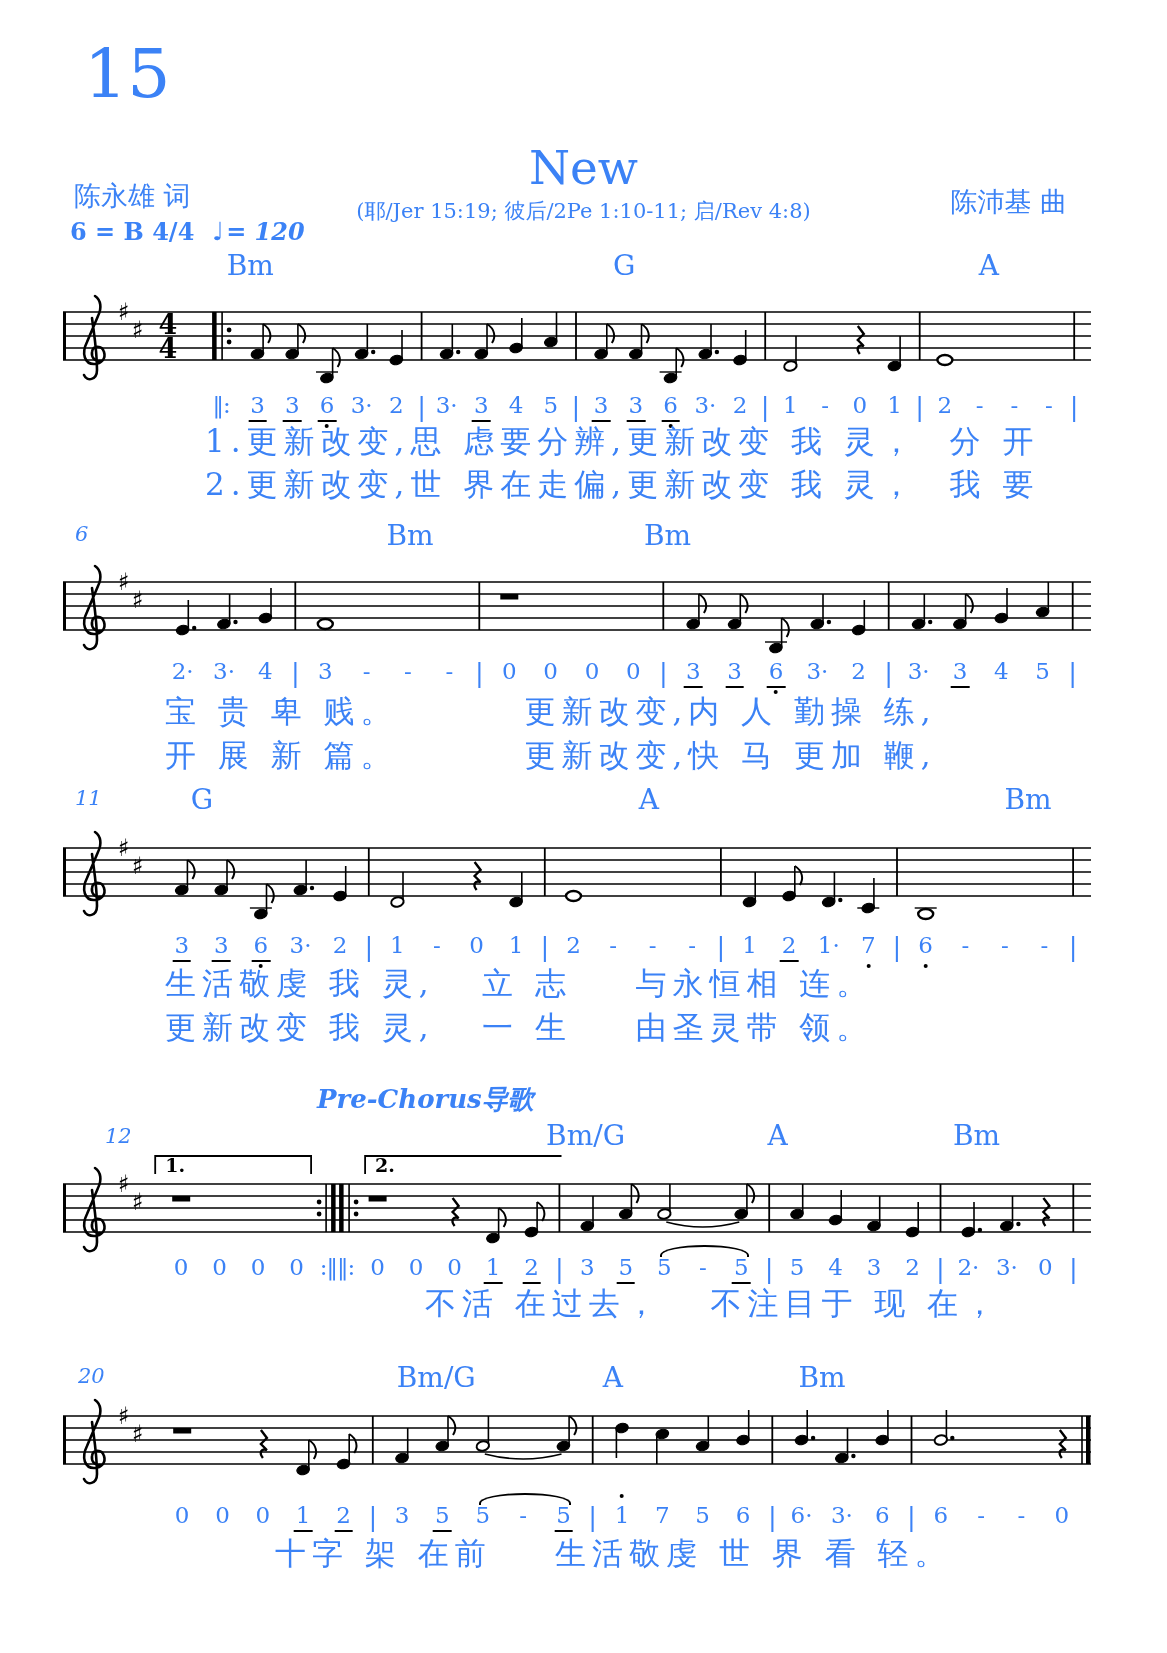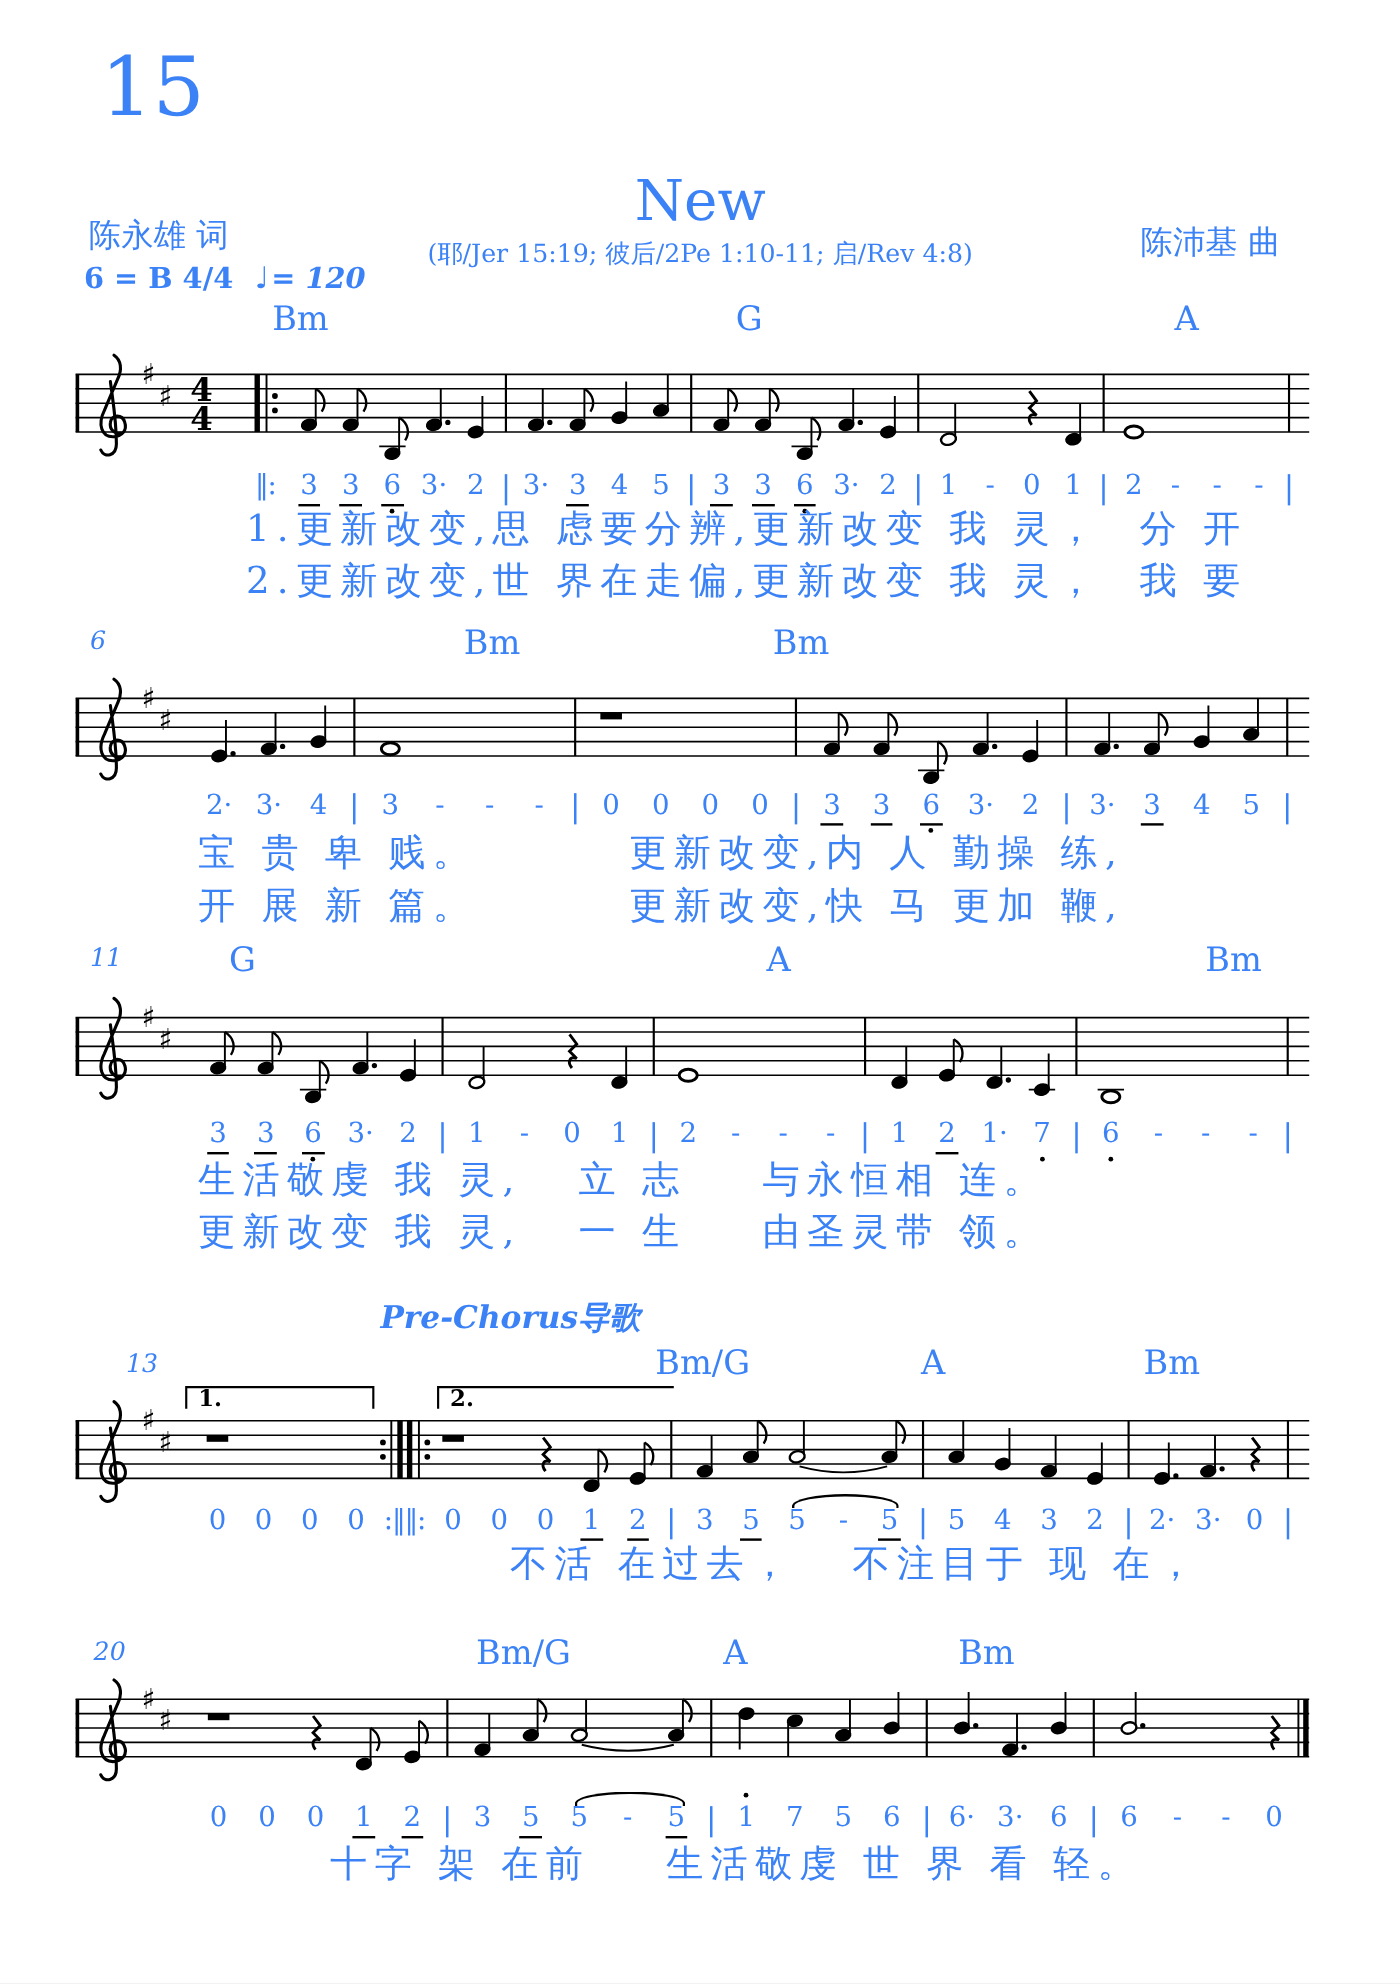--- a/index.html
+++ b/index.html
@@ -322,21 +322,21 @@
           <span class="jtok" style="left:903.3px">-</span>
           <span class="jtok" style="left:942.8px">-</span>
           <span class="jtok" style="left:982.4px">-</span>
           <span class="jtok jbar" style="left:1011.1px">|</span>
         </div>
         <div class="lyric" style="top:180px;left:103px">生活敬虔 我 灵,   立 志    与永恒相 连。</div>
         <div class="lyric" style="top:224px;left:103px">更新改变 我 灵,   一 生    由圣灵带 领。</div>
       </section>
       <section class="sys" style="top: 1086px; height: 300px;">
         <div class="seclabel" style="left:255px;top:0px">Pre-Chorus导歌</div>
-        <div class="mnum" style="left:43px;top:40px">13</div>
+        <div class="mnum" style="left:43px;top:40px">12</div>
         <div class="chords" style="top:36px">
           <span class="chord" style="left:47%">Bm/G</span>
           <span class="chord" style="left:68.5%">A</span>
           <span class="chord" style="left:86.5%">Bm</span>
         </div>
         <svg class="staff" width="1030" height="120" viewBox="0 0 1030 120" style="top:64px">
           <line x1="1" y1="34" x2="1029" y2="34" stroke="#000" stroke-width="1.3"></line>
           <line x1="1" y1="46" x2="1029" y2="46" stroke="#000" stroke-width="1.3"></line>
           <line x1="1" y1="58" x2="1029" y2="58" stroke="#000" stroke-width="1.3"></line>
           <line x1="1" y1="70" x2="1029" y2="70" stroke="#000" stroke-width="1.3"></line>

